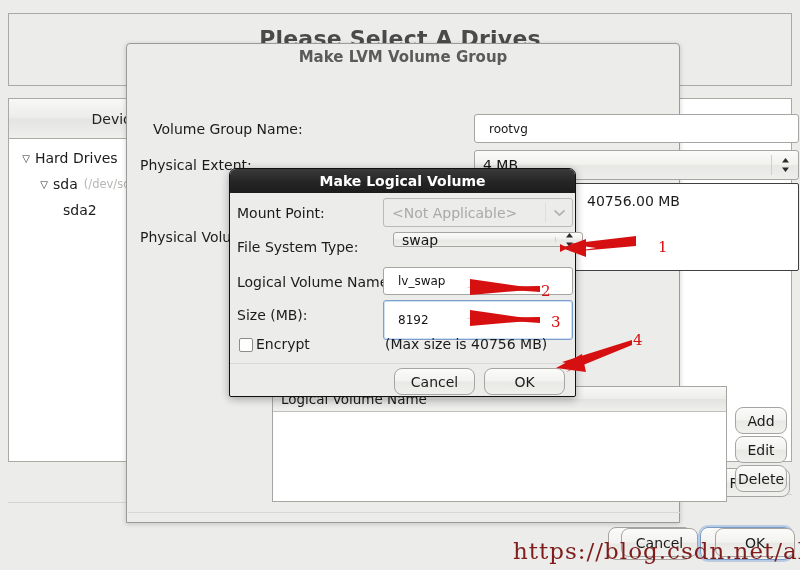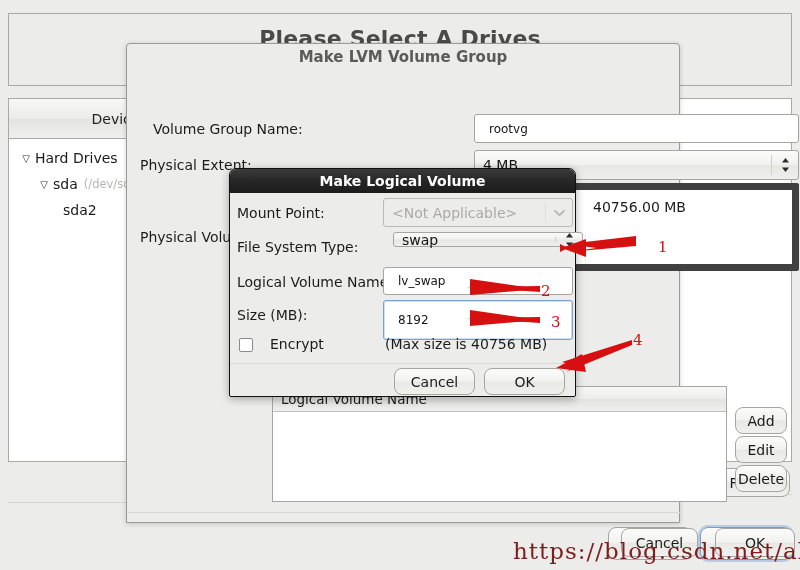--- a/index.html
+++ b/index.html
@@ -121,21 +121,21 @@
   }
   .lvm-title{
     height:26px; display:flex; align-items:center; justify-content:center;
     font-size:15px; font-weight:bold; color:#5b5b5b;
   }
   .row{ position:absolute; display:flex; align-items:center; }
   .lbl{ font-size:14px; color:#1b1b1b; white-space:nowrap; }
 
   .pv-list{
     position:absolute; left:347px; top:139px; width:325px; height:88px;
-    background:#fff; border:7px solid #404040; border-radius:2px;
+    background:#fff; border:1px solid #404040; border-radius:2px;
     padding:6px 0 0 0;
   }
   .pv-item{ display:flex; align-items:center; height:22px; padding-left:8px; font-size:14px;}
   .pv-name{ margin-left:12px; width:78px; }
 
   .space-lbls{ position:absolute; left:140px; top:246px; font-size:14px; line-height:17px;}
   .lv-head{ position:absolute; left:140px; top:318px; font-size:14px; font-weight:bold; }
 
   .lv-list{
     position:absolute; left:145px; top:342px; width:455px; height:116px;
@@ -333,21 +333,21 @@
       <span>lv_swap</span>
     </div>
 
     <div class="row" style="left:7px; top:114px;">
       <span class="lbl">Size (MB):</span>
     </div>
     <div class="entry focused" style="position:absolute; left:153px; top:107px; width:190px; height:40px;">
       <span>8192</span>
     </div>
 
-    <div class="row" style="left:9px; top:143px; gap:17px;align-items:flex-end;">
+    <div class="row" style="left:9px; top:143px; gap:3px;align-items:flex-end;">
       <span class="chk"></span>
       <span class="lbl">Encrypt</span>
     </div>
     <div class="row" style="left:155px; top:143px;">
       <span class="lbl">(Max size is 40756 MB)</span>
     </div>
   </div>
 
   <div class="mlv-sep"></div>
   <div class="mlv-btns">

